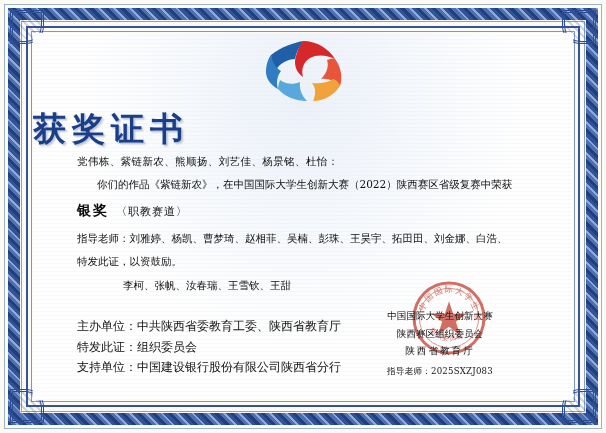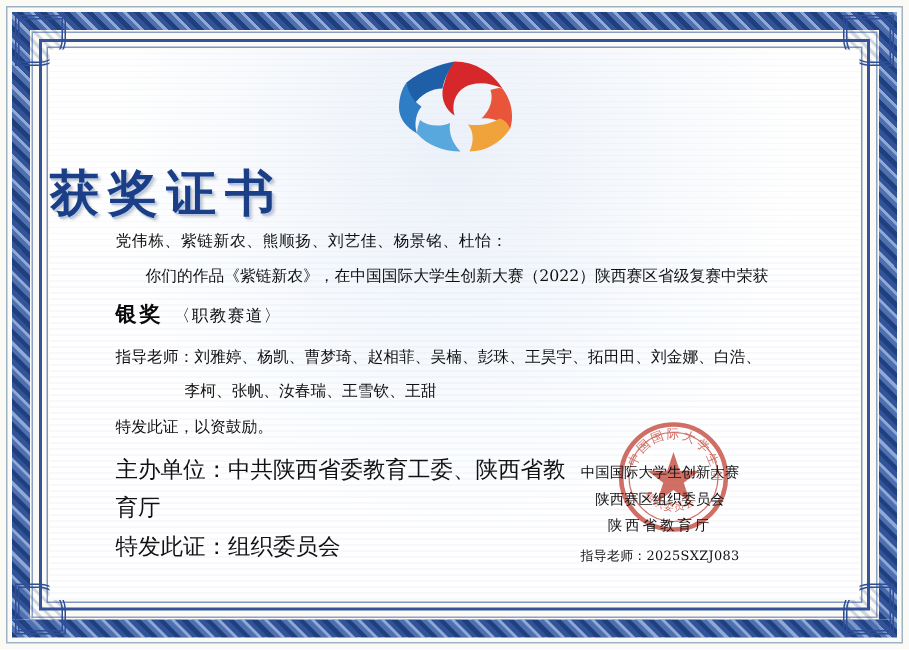--- a/index.html
+++ b/index.html
@@ -145,21 +145,21 @@
   .teachers-body { margin-left: 0; }
   .teachers-cont { margin-left: 46px; }
   .note { margin-top: 6px; }
 
   
   .bottom {
     position: absolute;
     left: 44px;
     bottom: 22px;
     width: 300px;
-    font-size: 15px;
+    font-size: 12px;
     line-height: 1.72;
     color: #111;
     font-family: "DejaVu Serif", "Liberation Serif", serif;
   }
   .bottom .org-extra { margin-left: 44px; }
 
   .signature {
     position: absolute;
     right: 38px;
     bottom: 20px;
@@ -223,30 +223,33 @@
     <div class="body-text">
       <div class="line names">党伟栋、紫链新农、熊顺扬、刘艺佳、杨景铭、杜怡：</div>
       <div class="line indent">你们的作品《紫链新农》，在中国国际大学生创新大赛（2022）陕西赛区省级复赛中荣获</div>
       <div class="award-line">
         <span>银奖</span>
         <span class="award-sub">〈职教赛道〉</span>
       </div>
       <div class="line teachers-body">
         <span>指导老师：</span><span>刘雅婷、杨凯、曹梦琦、赵相菲、吴楠、彭珠、王昊宇、拓田田、刘金娜、白浩、</span>
       </div>
+      <div class="line note">特发此证，以资鼓励。</div>
       <div class="line teachers-cont">李柯、张帆、汝春瑞、王雪钦、王甜</div>
-      <div class="line note">特发此证，以资鼓励。</div>
     </div>
 
     <div class="bottom">
       <div>
         <span>主办单位：</span><span>中共陕西省委教育工委、陕西省教育厅</span>
       </div>
       <div>
         <span>特发此证：</span><span>组织委员会</span>
+      </div>
+      <div>
+        <span>支持单位：</span><span>中国建设银行股份有限公司陕西省分行</span>
       </div>
     </div>
 
     <div class="seal">
       <svg width="76" height="76" viewBox="0 0 100 100" xmlns="http://www.w3.org/2000/svg">
         <circle cx="50" cy="50" r="46" fill="none" stroke="#c0392b" stroke-width="4"></circle>
         <circle cx="50" cy="50" r="39" fill="none" stroke="#c0392b" stroke-width="1"></circle>
         <path d="M50 28 l5.5 16.5 17.5 0 -14 10.5 5.5 17 -14.5 -10.5 -14.5 10.5 5.5 -17 -14 -10.5 17.5 0 z" fill="#c0392b"></path>
         <path id="sealArcTop" d="M16 50 A34 34 0 0 1 84 50" fill="none"></path>
         <text font-size="11" fill="#c0392b" font-family="DejaVu Serif, serif" letter-spacing="2">

